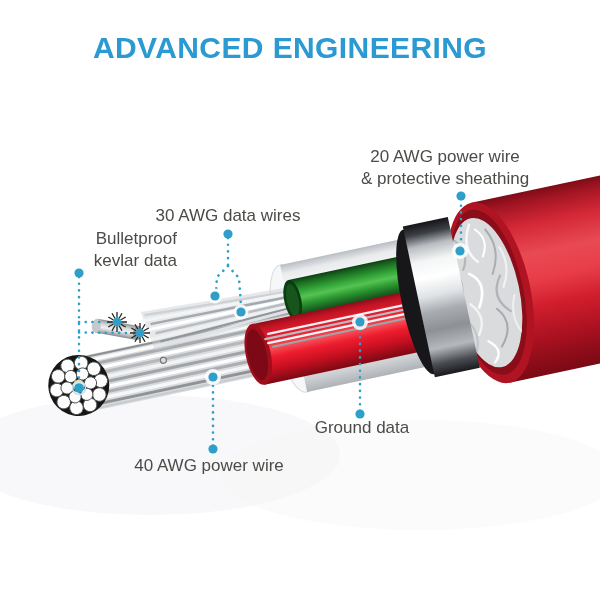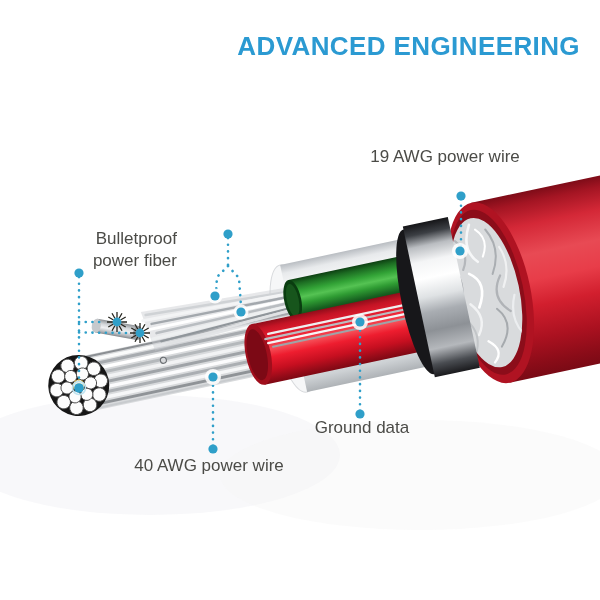--- a/index.html
+++ b/index.html
@@ -1,19 +1,19 @@
 <!DOCTYPE html>
 <html style="--title-blue: #2b9ad2; --annotation-accent: #2f9fc9; --label-text: #4b4b47; --jacket-red: #d42837; --power-wire-red: #ee2133; --data-wire-green: #33a437; --shield-silver: #d9dbdd; --background: #ffffff;"><head>
 <meta charset="utf-8">
 <style>
   html,body{margin:0;padding:0;background:#fff;}
   .canvas{position:relative;width:600px;height:600px;background:#ffffff;overflow:hidden;
           font-family:"Liberation Sans",sans-serif;}
-  .title{position:absolute;left:0;top:31px;width:580px;text-align:right;
-         font-size:26px;font-weight:bold;letter-spacing:.4px;color:var(--title-blue);}
+  .title{position:absolute;left:0;top:31px;width:580px;text-align:center;
+         font-size:30px;font-weight:bold;letter-spacing:.4px;color:var(--title-blue);}
   .label{position:absolute;font-size:17px;line-height:22px;color:var(--label-text);text-align:right;}
   .label.center{text-align:center;}
   svg{position:absolute;left:0;top:0;}
   .ann-line{stroke:var(--annotation-accent);stroke-width:2.6;stroke-dasharray:0.1 6.6;
             stroke-linecap:round;fill:none;}
   .ann-dot{fill:var(--annotation-accent);}
   .halo{fill:#ffffff;opacity:.85;}
   .spikes{stroke:#26261f;stroke-width:1.3;fill:none;}
 </style>
 </head>
@@ -261,26 +261,28 @@
 
     <g>
       <path class="ann-line" d="M213,446 L213,382"></path>
       <circle class="ann-dot" cx="213" cy="449" r="4.6"></circle>
       <circle class="halo" cx="213" cy="377" r="8"></circle>
       <circle class="ann-dot" cx="213" cy="377" r="4.6"></circle>
     </g>
   </svg>
 
   <div class="label center" style="left:295px;top:146px;width:300px;">
-    <div>19 AWG power wire</div>
+    <div>20 AWG power wire</div>
+    <div>&amp; protective sheathing</div>
   </div>
 
+  <div class="label center" style="left:110px;top:205px;width:236px;">30 AWG data wires</div>
 
   <div class="label" style="left:47px;top:228px;width:130px;">
     <div>Bulletproof</div>
-    <div>power fiber</div>
+    <div>kevlar data</div>
   </div>
 
   <div class="label center" style="left:284px;top:417px;width:156px;">Ground data</div>
 
   <div class="label center" style="left:89px;top:455px;width:240px;">40 AWG power wire</div>
 
 </div>
 
 </body></html>

